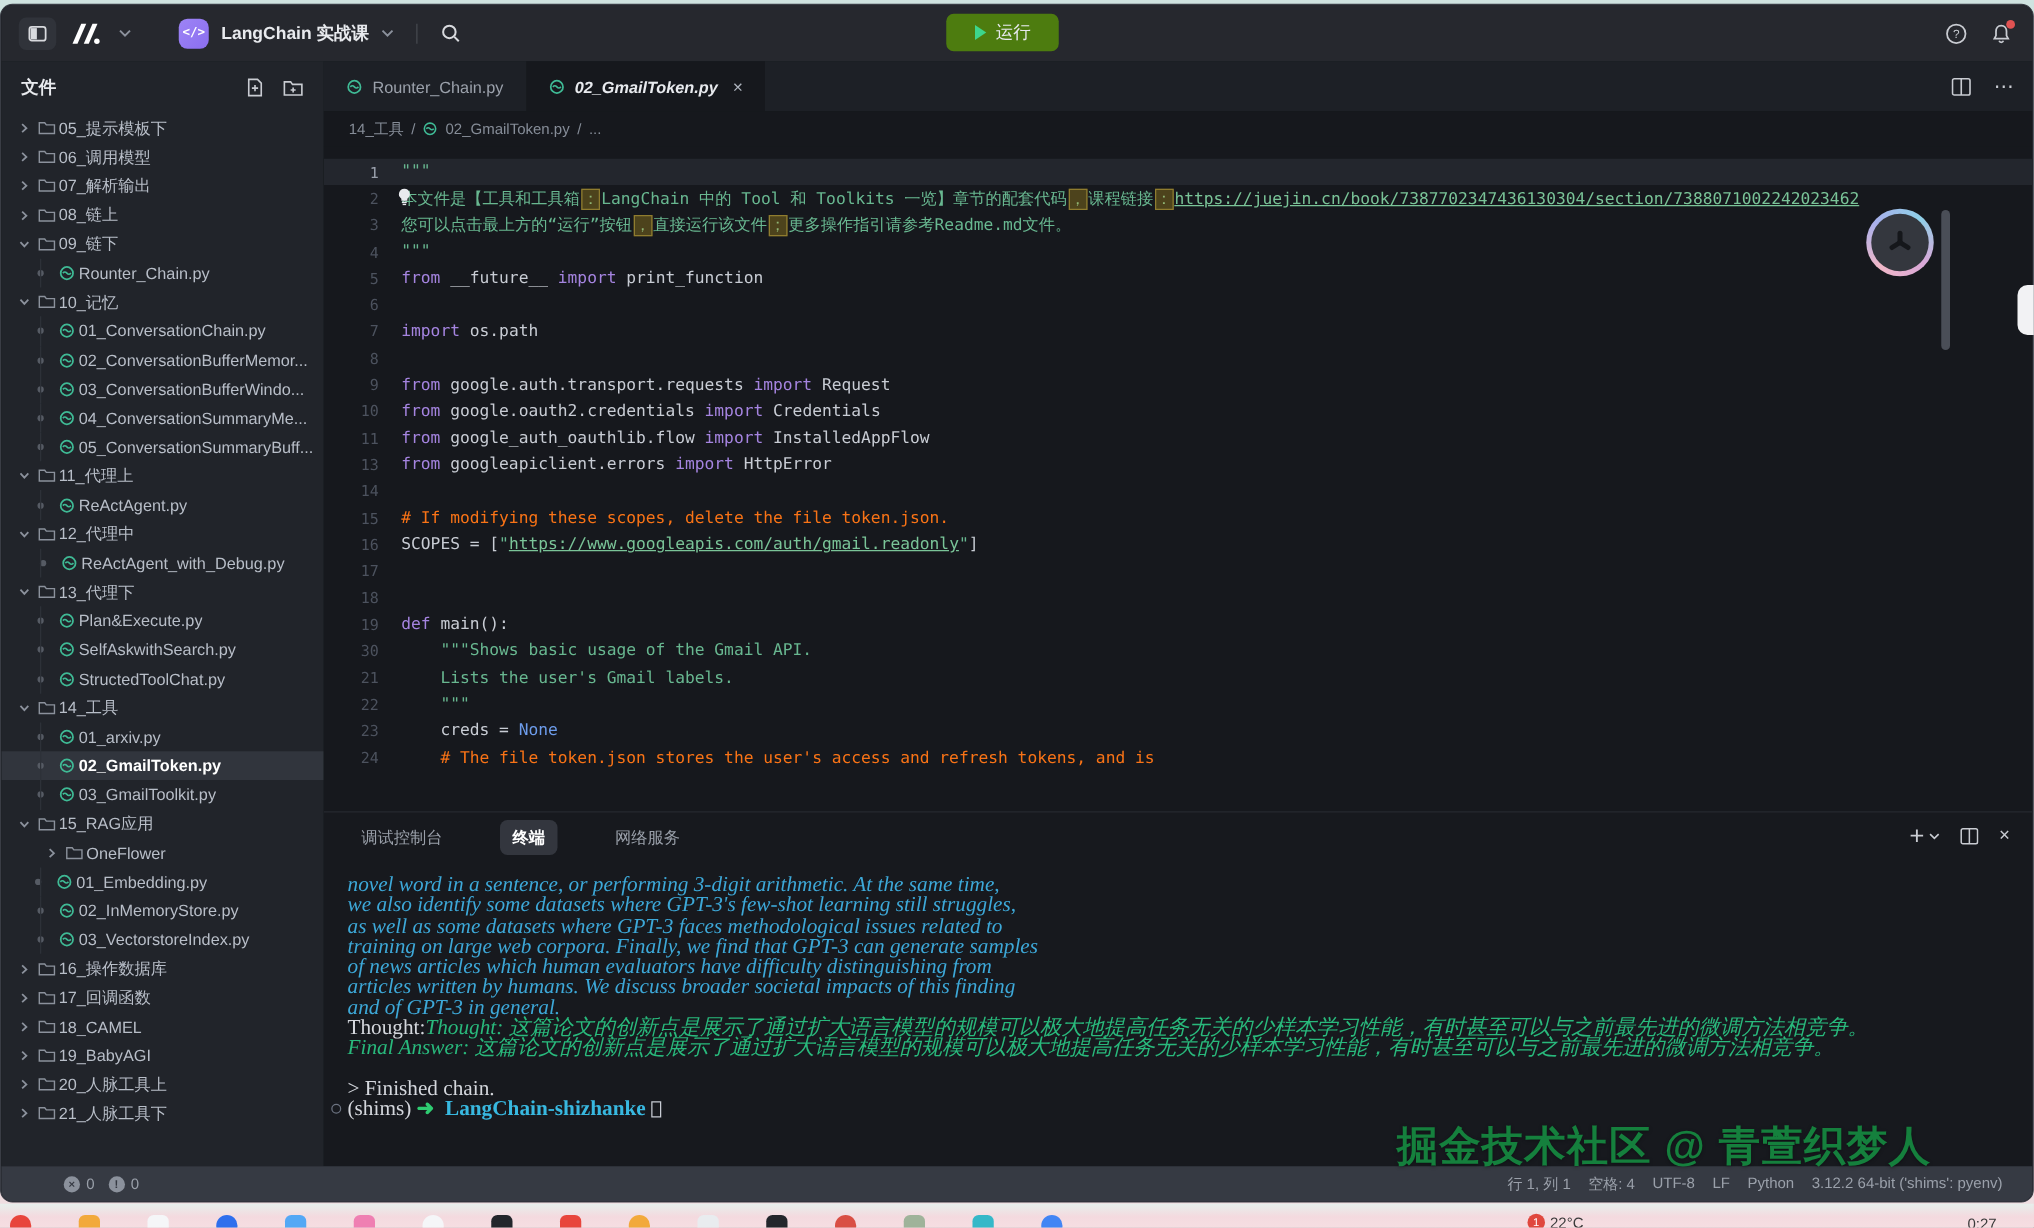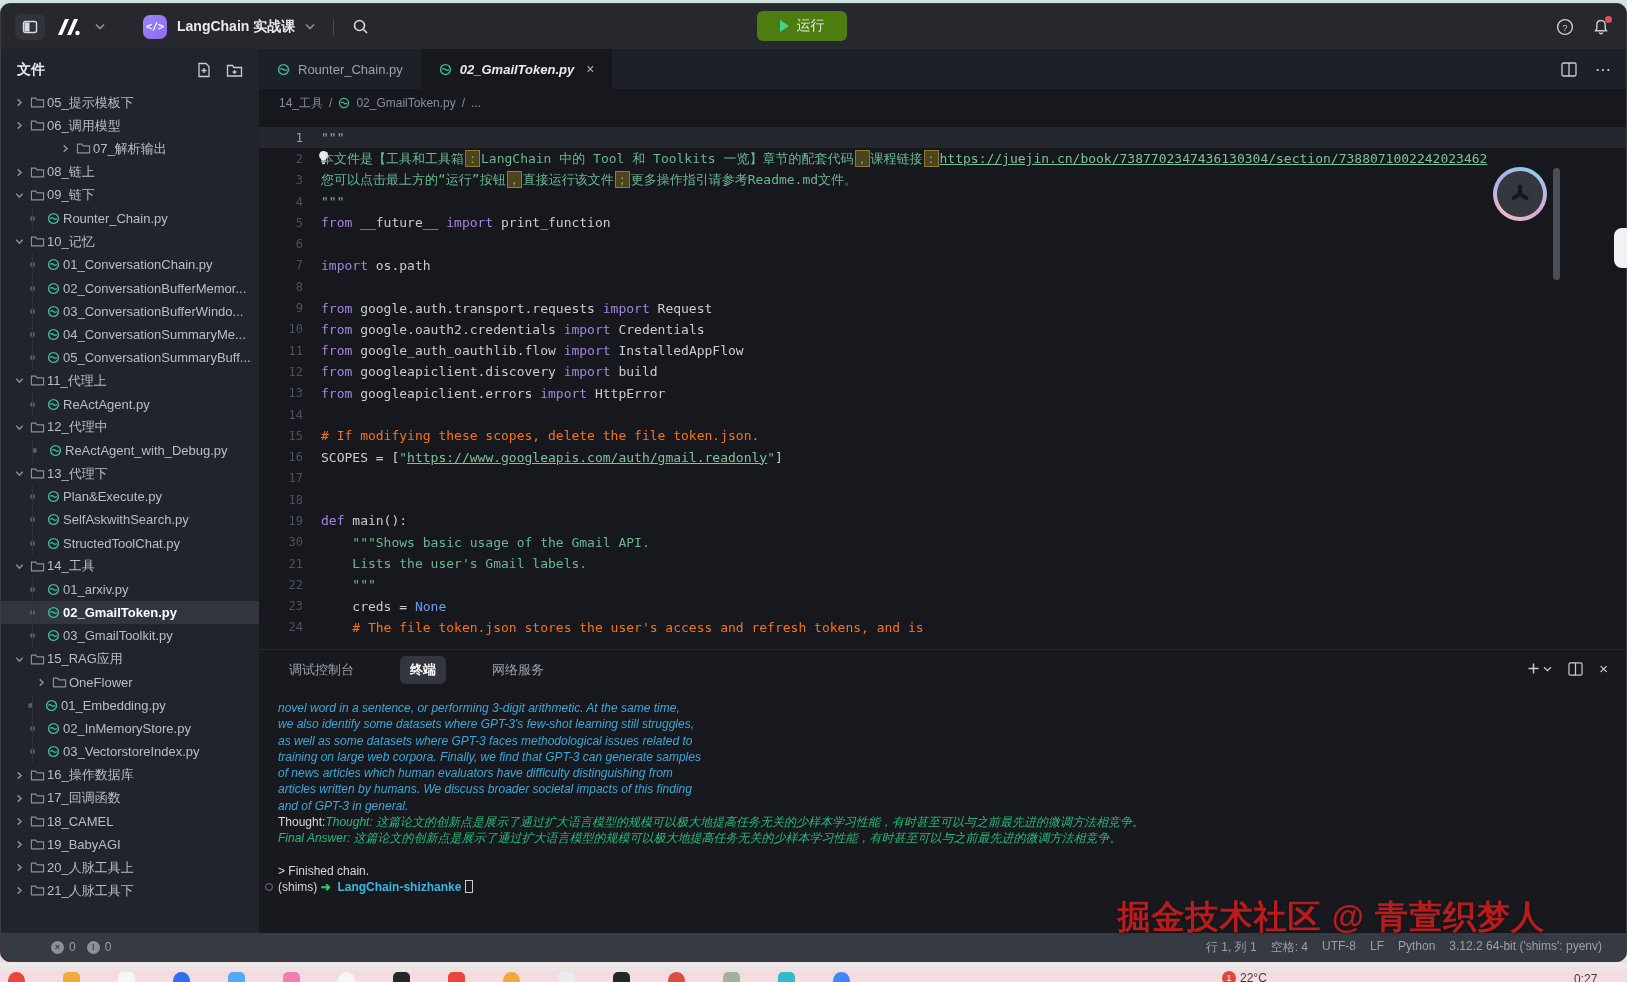--- a/index.html
+++ b/index.html
@@ -53,36 +53,36 @@
 .s-blue{color:#6d9ceb}
 .s-link{color:#7ac498;text-decoration:underline}
 .s-box{color:#8fb574;background:#4d431c;border:1px solid #8f7c2f;margin:0 1px}
 .bulb{position:absolute;left:58px;top:2px;z-index:2}
 
 .panel{position:absolute;left:258px;top:645px;right:0;bottom:28px;background:#17191e;border-top:1px solid #26292f}
 .panel-header{height:40px;display:flex;align-items:center;padding-left:20px;gap:36px;font-size:13px;color:#9aa0aa}
 .ptab{cursor:pointer;padding:5px 10px;border-radius:6px}
 .ptab.active{background:#33363e;color:#fff;font-weight:bold}
 .panel-actions{position:absolute;right:18px;top:10px;display:flex;align-items:center;gap:16px;color:#aeb4be;font-size:15px}
-.term{padding:10px 0 0 19px;font-family:Liberation Sans, sans-serif;font-size:12px;line-height:16.3px}
+.term{padding:10px 0 0 19px;font-family:Liberation Serif, serif;font-size:17px;line-height:16.3px}
 .tl{white-space:pre-wrap;position:relative}
 .t-cyan{color:#3da8d8;font-style:italic}
 .t-green{color:#29b97c;font-style:italic}
 .t-white{color:#d4d7dd}
 .t-arrow{color:#2ecc71;font-weight:bold}
 .t-dir{color:#38b8e0;font-weight:bold}
 .t-cursor{display:inline-block;width:8px;height:13px;border:1px solid #c8ccd4;vertical-align:-2px;margin-left:4px}
 .pdot{position:absolute;left:-13px;top:4px;width:8px;height:8px;border:1.5px solid #6b7280;border-radius:50%}
 
 .statusbar{position:absolute;left:0;bottom:0;width:100%;height:28px;background:#363a43;display:flex;align-items:center;padding:0 12px;color:#9aa0aa;font-size:12px}
 .sb-left{display:flex;align-items:center;gap:5px;padding-left:38px}
 .sb-right{position:absolute;right:24px;display:flex;gap:14px;white-space:nowrap}
 .statcirc{width:13px;height:13px;border-radius:50%;background:#8b919c;color:#363a43;font-size:9px;font-weight:bold;display:flex;align-items:center;justify-content:center}
 
-.watermark{position:absolute;right:82px;top:895px;font-size:33px;font-weight:bold;color:#b91c1c;text-shadow:0 1px 3px rgba(0,0,0,.35);z-index:50;letter-spacing:1px}
+.watermark{position:absolute;right:82px;top:895px;font-size:33px;font-weight:bold;color:#15803d;text-shadow:0 1px 3px rgba(0,0,0,.35);z-index:50;letter-spacing:1px}
 .ai-fab{position:absolute;left:1493px;top:167px;width:54px;height:54px;border-radius:50%;background:conic-gradient(from 40deg,#8fd0e8,#d9a8d8,#f0b8c8,#a8b0ec,#8fd0e8);display:flex;align-items:center;justify-content:center;z-index:40}
 .ai-fab-inner{width:46px;height:46px;border-radius:50%;background:#34373e;display:flex;align-items:center;justify-content:center}
 .vscroll{position:absolute;left:1553px;top:168px;width:7px;height:112px;background:#4a4e57;border-radius:4px;z-index:30}
 .side-handle{position:absolute;right:0;top:228px;width:13px;height:40px;background:#f2f2f4;border-radius:8px 0 0 8px;z-index:45}
 
 .taskbar{position:absolute;left:0;top:963px;width:100%;height:19px;background:linear-gradient(#e7efec 0%,#f4dadf 55%,#f6dee2 100%);overflow:hidden}
 .tb-ico{position:absolute;top:9px;width:17px;height:17px;border-radius:5px}
 .tb-weather{position:absolute;left:1222px;top:8px;display:flex;align-items:center;gap:4px;color:#3a3a3a;font-size:12px}
 .badge1{width:14px;height:14px;border-radius:50%;background:#e0483e;color:#fff;font-size:9px;display:flex;align-items:center;justify-content:center}
 .tb-time{position:absolute;left:1574px;top:9px;color:#3a3a3a;font-size:12px}
@@ -187,21 +187,21 @@
               <path d="M3 1.5 L6.8 5 L3 8.5" stroke="#8b919c" stroke-width="1.6" fill="none"></path>
             </svg>
           </span>
           <span class="ticon">
             <svg width="15" height="13" viewBox="0 0 17 15">
               <path d="M1.5 2.5 h5 l1.5 2 h7.5 v8 h-14 z" fill="none" stroke="#8b919c" stroke-width="1.3"></path>
             </svg>
           </span>
           <span class="tlabel">06_调用模型</span>
         </div>
-        <div class="tree-row" style="padding-left: 10px; margin-left: 46px;">
+        <div class="tree-row" style="padding-left: 10px;">
           <span class="chev">
             <svg width="9" height="9" viewBox="0 0 10 10">
               <path d="M3 1.5 L6.8 5 L3 8.5" stroke="#8b919c" stroke-width="1.6" fill="none"></path>
             </svg>
           </span>
           <span class="ticon">
             <svg width="15" height="13" viewBox="0 0 17 15">
               <path d="M1.5 2.5 h5 l1.5 2 h7.5 v8 h-14 z" fill="none" stroke="#8b919c" stroke-width="1.3"></path>
             </svg>
           </span>
@@ -681,24 +681,20 @@
         <span class="ln">9</span>
         <span class="ct"><span class="s-kw">from</span><span> google.auth.transport.requests </span><span class="s-kw">import</span><span> Request</span></span>
       </div>
       <div class="cl">
         <span class="ln">10</span>
         <span class="ct"><span class="s-kw">from</span><span> google.oauth2.credentials </span><span class="s-kw">import</span><span> Credentials</span></span>
       </div>
       <div class="cl">
         <span class="ln">11</span>
         <span class="ct"><span class="s-kw">from</span><span> google_auth_oauthlib.flow </span><span class="s-kw">import</span><span> InstalledAppFlow</span></span>
-      </div>
-      <div class="cl">
-        <span class="ln">12</span>
-        <span class="ct"><span class="s-kw">from</span><span> googleapiclient.discovery </span><span class="s-kw">import</span><span> build</span></span>
       </div>
       <div class="cl">
         <span class="ln">13</span>
         <span class="ct"><span class="s-kw">from</span><span> googleapiclient.errors </span><span class="s-kw">import</span><span> HttpError</span></span>
       </div>
       <div class="cl">
         <span class="ln">14</span>
         <span class="ct"></span>
       </div>
       <div class="cl">

